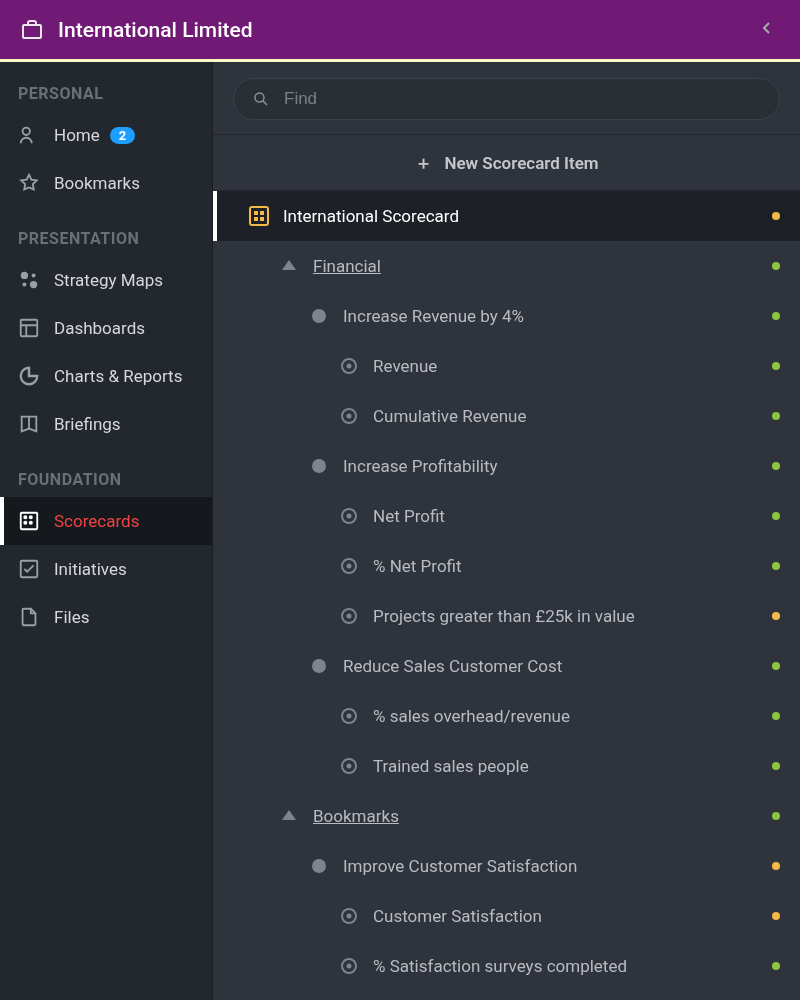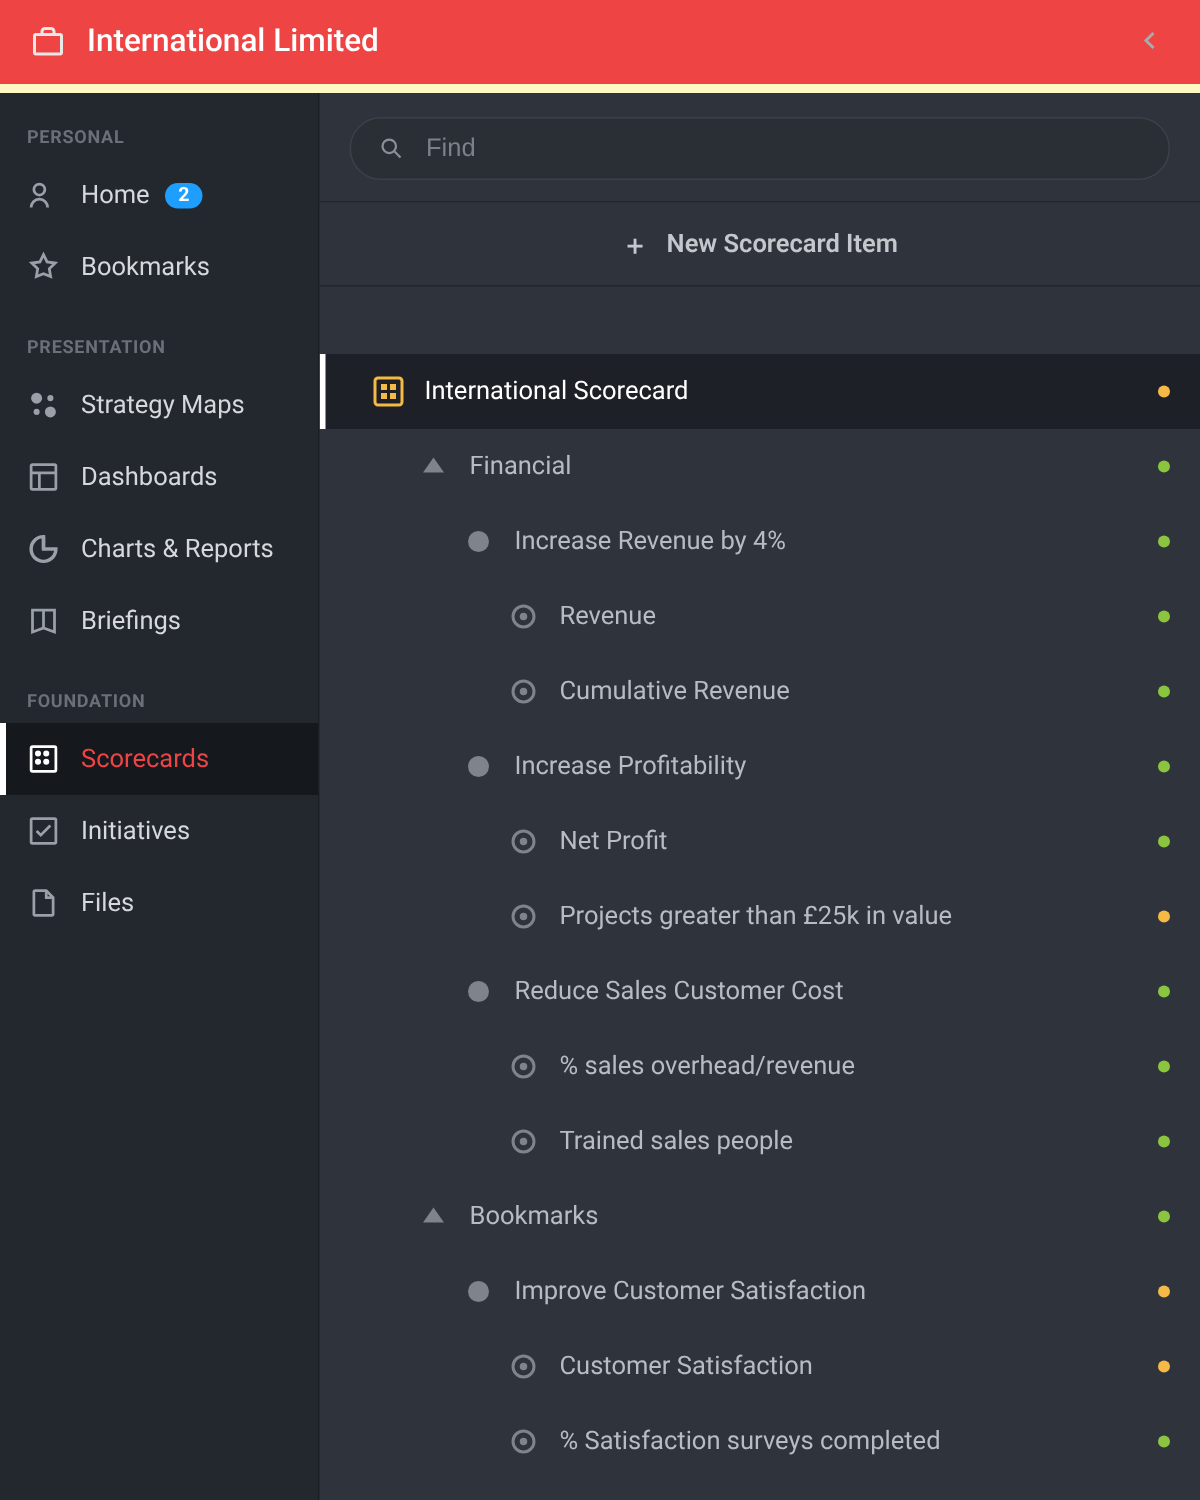--- a/index.html
+++ b/index.html
@@ -8,41 +8,41 @@
     background: #2a2e35;
     color: #e8e8e8;
     width: 800px;
     height: 1000px;
     overflow: hidden;
   }
   .app { display: flex; flex-direction: column; height: 100%; }
   
   .topbar {
     height: 62px;
-    background: #ef4444;
+    background: #701a75;
     display: flex;
     align-items: center;
     padding: 0 20px;
-    border-bottom: 6px solid #fef9c3;
+    border-bottom: 3px solid #fef9c3;
   }
   .topbar .org-icon { width: 24px; height: 24px; margin-right: 14px; color: #e8e8e8; }
   .topbar .title { font-size: 21px; font-weight: 500; color: #fff; flex: 1; }
   .topbar .collapse { color: #aaa; font-size: 16px; padding: 4px 8px; cursor: pointer; }
   
   .body { flex: 1; display: flex; overflow: hidden; }
   
   .sidebar {
     width: 213px;
     background: #23272e;
     border-right: 1px solid #1a1d22;
     padding-top: 22px;
     overflow-y: auto;
   }
   .sidebar .section-label {
-    font-size: 12px;
+    font-size: 16px;
     font-weight: 700;
     letter-spacing: 0.5px;
     color: #6a6f78;
     padding: 0 18px;
     margin-top: 22px;
     margin-bottom: 8px;
     text-transform: uppercase;
   }
   .sidebar .section-label:first-child { margin-top: 0; }
   .nav-item {
@@ -128,38 +128,37 @@
     height: 50px;
     padding-right: 20px;
     color: #b8bcc2;
     font-size: 17px;
     cursor: pointer;
   }
   .tree-row.selected {
     background: #1d2026;
     color: #fff;
     border-left: 4px solid #fff;
-    margin-top: 45px;
   }
   .tree-row .row-icon {
     width: 20px; height: 20px;
     margin-right: 14px;
     flex-shrink: 0;
     display: flex; align-items: center; justify-content: center;
   }
   .tree-row .label { flex: 1; white-space: nowrap; overflow: hidden; text-overflow: ellipsis; }
   .tree-row .status-dot {
     width: 8px; height: 8px; border-radius: 50%; flex-shrink: 0;
   }
   .dot-green { background: #8bc53f; }
   .dot-amber { background: #f5b946; }
   
   .lvl0 { padding-left: 36px; }
   .lvl0.selected { padding-left: 32px; }
-  .lvl1 { padding-left: 66px; }
+  .lvl1 { padding-left: 66px; text-decoration: underline; }
   .lvl2 { padding-left: 96px; }
   .lvl3 { padding-left: 126px; }
   
   .sc-icon {
     width: 20px; height: 20px;
     border: 2px solid #f5b946;
     border-radius: 3px;
     position: relative;
     background: #1d2026;
   }
@@ -359,20 +358,27 @@
             <span class="row-icon">
               <span class="meas-icon"></span>
             </span>
             <span class="label">Net Profit</span>
             <span class="status-dot dot-green"></span>
           </div>
           <div class="tree-row lvl3">
             <span class="row-icon">
               <span class="meas-icon"></span>
             </span>
+            <span class="label">% Net Profit</span>
+            <span class="status-dot dot-green"></span>
+          </div>
+          <div class="tree-row lvl3">
+            <span class="row-icon">
+              <span class="meas-icon"></span>
+            </span>
             <span class="label">Projects greater than £25k in value</span>
             <span class="status-dot dot-amber"></span>
           </div>
           <div class="tree-row lvl2">
             <span class="row-icon">
               <span class="obj-icon"></span>
             </span>
             <span class="label">Reduce Sales Customer Cost</span>
             <span class="status-dot dot-green"></span>
           </div>

